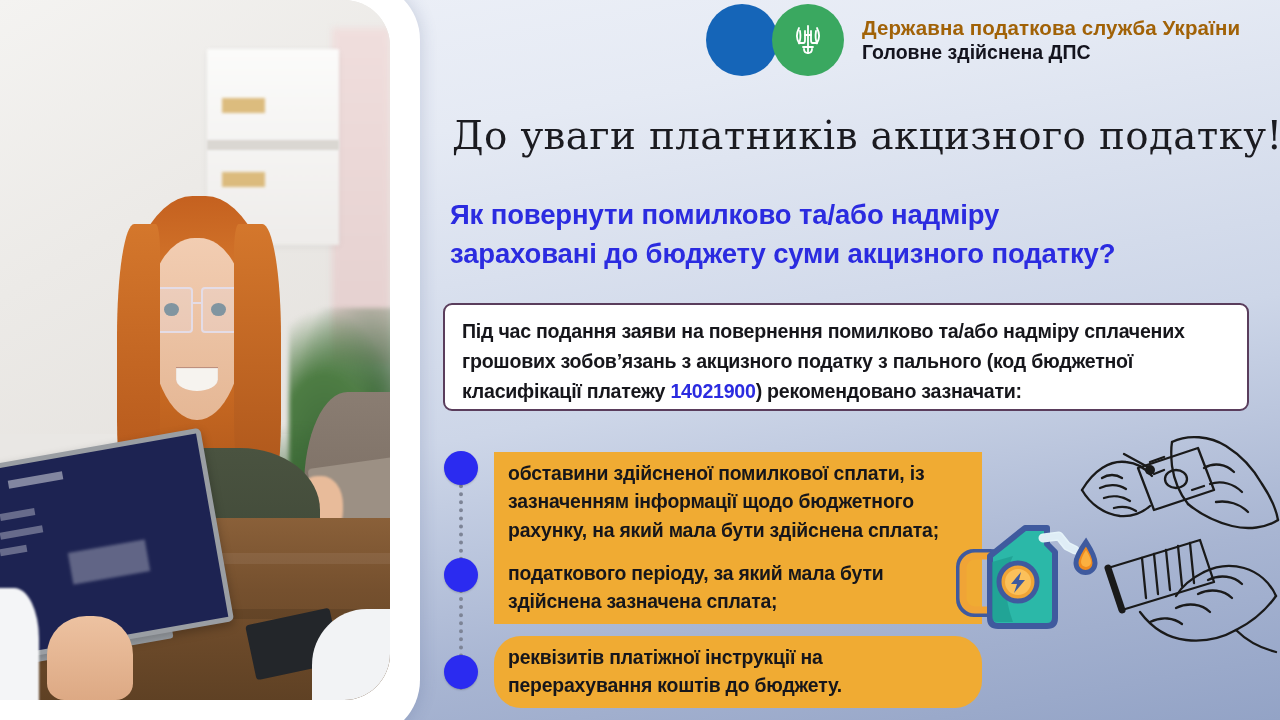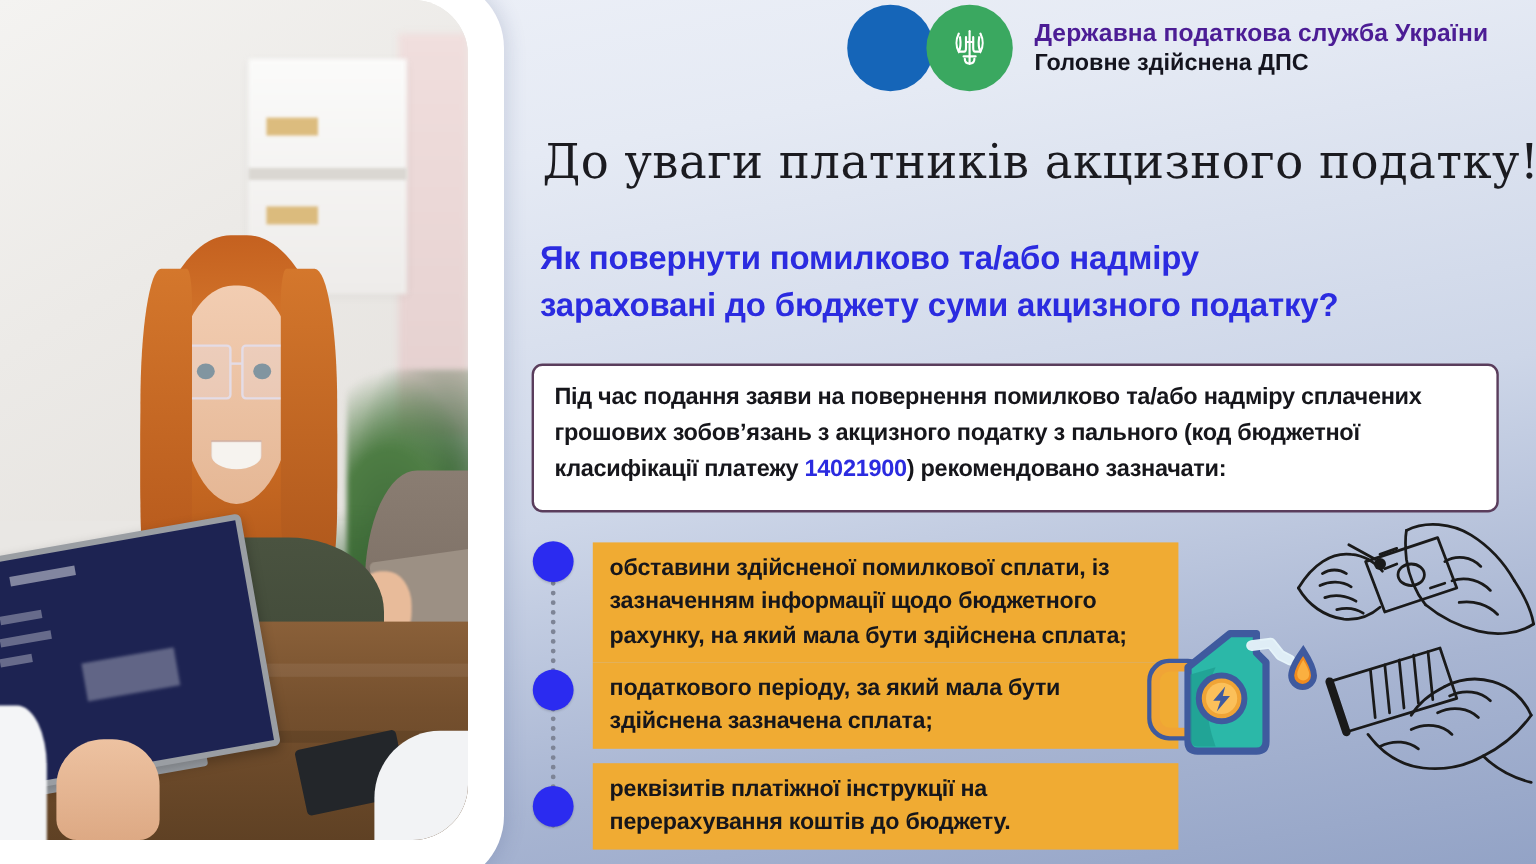--- a/index.html
+++ b/index.html
@@ -101,40 +101,40 @@
   #ph-whiteshirt-l{ left:-6%; top:84%; width:16%; height:18%;
     background:#f4f5f7; border-radius:0 40% 0 0; filter:blur(.8px);}
 
   
   #header-logo{ position:absolute; left:706px; top:4px; display:flex; align-items:center; gap:0; }
   .logo-circle{ width:72px; height:72px; border-radius:50%; }
   #logo-circle-blue{ background:#1565b8; }
   #logo-circle-green{ background:#3aa860; margin-left:-6px; position:relative;
     display:flex; align-items:center; justify-content:center;}
   #logo-text{ margin-left:18px; }
-  #logo-line1{ font-size:20.5px; font-weight:bold; color:#4c1d95; letter-spacing:.1px; line-height:1.28;}
+  #logo-line1{ font-size:20.5px; font-weight:bold; color:#a16207; letter-spacing:.1px; line-height:1.28;}
   #logo-line2, #logo-line3{ font-size:19.5px; font-weight:bold; color:#14141e; line-height:1.22;}
 
   
   #page-title{
     position:absolute; left:452px; top:112px; width:800px;
     font-family:"DejaVu Serif", serif;
     font-size:40px; font-weight:400; color:#1b1b20;
     letter-spacing:.4px; white-space:nowrap;
     transform:scaleX(.97); transform-origin:left center;
   }
   #page-subtitle{
     position:absolute; left:450px; top:195px; width:800px;
     font-size:27.5px; font-weight:bold; color:#2b2be0;
     line-height:1.42; letter-spacing:-.15px;
   }
 
   
   #info-box{
-    position:absolute; left:443px; top:303px; width:806px; height:124px;
+    position:absolute; left:443px; top:303px; width:806px; height:108px;
     background:#ffffff; border:2.5px solid #5a3d5c; border-radius:9px;
     padding:12px 16px 0 17px;
   }
   #info-box-text{
     font-size:19.6px; font-weight:bold; color:#16161b; line-height:1.53;
     letter-spacing:-.25px;
   }
   #info-code{ color:#2b2be0; }
 
   
@@ -153,21 +153,21 @@
 
   
   .bullet-box{
     position:absolute; left:494px; background:#f0ab33;
     padding:7px 14px 8px 14px;
     font-size:19.4px; font-weight:bold; color:#16161b;
     line-height:1.46; letter-spacing:-.2px;
   }
   #bullet-box-1{ top:452px; width:488px; }
   #bullet-box-2{ top:552px; width:488px; }
-  #bullet-box-3{ top:636px; width:488px; }
+  #bullet-box-3{ top:636px; width:488px;border-radius:27px; }
 
   
   #fuel-canister{ position:absolute; left:955px; top:522px; width:150px; height:120px; }
 
   
   #hands-illustration{ position:absolute; left:1080px; top:432px; width:210px; height:250px; }
 </style>
 </head>
 <body>
 

